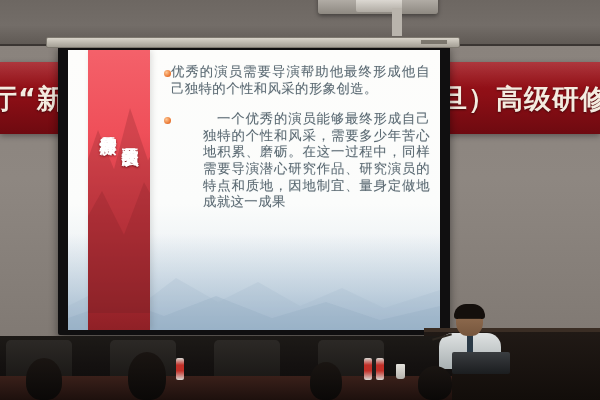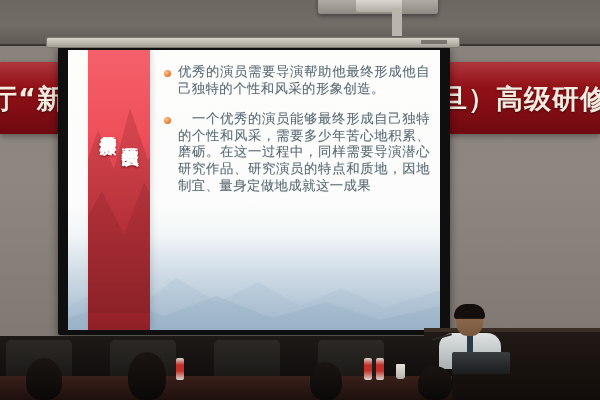--- a/index.html
+++ b/index.html
@@ -64,28 +64,28 @@
   .panel-mtn{position:absolute;left:-8px;top:16%;width:86px;height:78%;opacity:.55;}
   .title-cols{position:absolute;left:0;top:74px;width:62px;
     display:flex;justify-content:center;gap:1px;}
   .tcol{display:flex;flex-direction:column;color:#fff;font-weight:bold;
     font-size:17px;line-height:21px;letter-spacing:0;
     text-shadow:0 1px 2px rgba(90,10,15,.55);}
   .tcol.b{margin-top:11px;}
 
   
   .body{position:absolute;left:96px;top:14px;width:266px;}
-  .bullet{display:flex;gap:7px;margin-bottom:14px;}
+  .bullet{display:flex;margin-bottom:14px;}
   .dot{flex:0 0 auto;width:7px;height:7px;margin-top:6px;border-radius:50%;
     background:radial-gradient(circle at 35% 35%,#ffc793,#e8722c 70%,#c4561b);}
   .btext{color:#5c6a72;font-size:13.4px;line-height:16.6px;
     font-family:"DejaVu Serif","Liberation Serif",serif;
     letter-spacing:.4px;text-align:justify;
     text-shadow:0 0 1px rgba(140,160,175,.4);}
-  .b2 .btext{text-indent:14px;}
+  .b2 .btext{text-indent:14px;margin-left:32px;}
 
   
   .podium{position:absolute;left:424px;top:330px;width:176px;height:70px;
     background:linear-gradient(180deg,#211a16,#120d0a);z-index:8;}
   .podium-top{position:absolute;left:424px;top:328px;width:176px;height:4px;
     background:#3a2d24;z-index:9;}
   .speaker{position:absolute;left:440px;top:306px;width:60px;height:62px;z-index:9;}
   .sp-head{position:absolute;left:16px;top:0;width:27px;height:30px;border-radius:48% 48% 44% 44%;
     background:linear-gradient(180deg,#9a7456,#76563d);}
   .sp-hair{position:absolute;left:14px;top:-2px;width:31px;height:15px;

